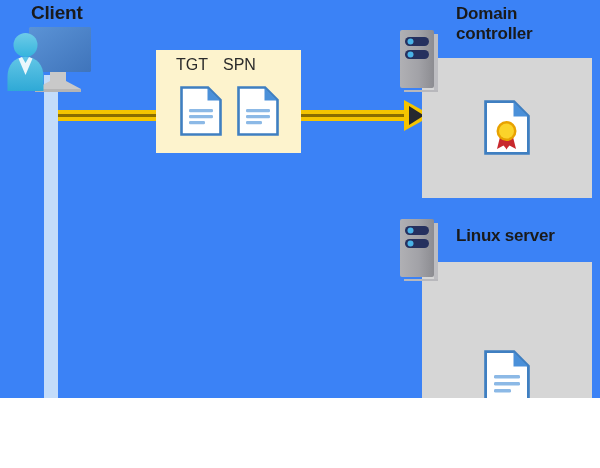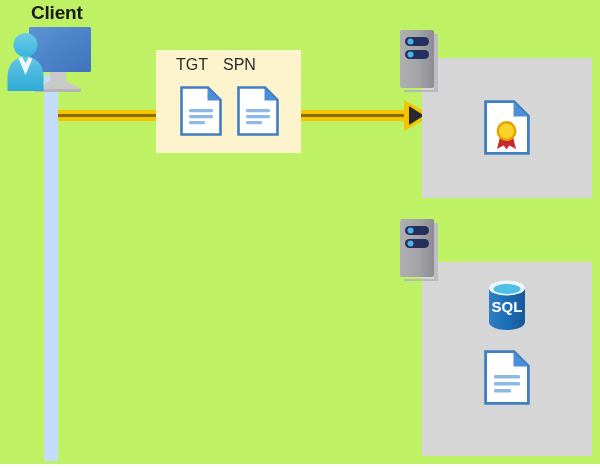--- a/index.html
+++ b/index.html
@@ -6,22 +6,22 @@
     margin: 0;
     padding: 0;
     background: #ffffff;
   }
   body {
     font-family: "Liberation Sans", sans-serif;
   }
   #canvas {
     position: relative;
     width: 600px;
-    height: 464px;
-    background: #bef264;
+    height: 398px;
+    background: #3b82f6;
     overflow: hidden;
   }
 
   
   .abs { position: absolute; }
   .nosel { user-select: none; }
 
   
   .title {
     position: absolute;
@@ -190,20 +190,22 @@
       <g fill="#8cb9e6">
         <rect x="9" y="23" width="24" height="3.2" rx="1.2"></rect>
         <rect x="9" y="29" width="24" height="3.2" rx="1.2"></rect>
         <rect x="9" y="35" width="16" height="3.2" rx="1.2"></rect>
       </g>
     </svg>
   </div>
 
   <div class="panel" id="dc-panel"></div>
 
+  <div class="title nosel" id="dc-title">Domain
+controller</div>
 
   <div class="server-tower" id="dc-server">
     <svg width="38" height="62" viewBox="0 0 38 62" xmlns="http://www.w3.org/2000/svg">
       <defs>
         <linearGradient id="twrGrad1" x1="0" y1="0" x2="1" y2="0">
           <stop offset="0%" stop-color="#b0b0b4"></stop>
           <stop offset="55%" stop-color="#a2a2a7"></stop>
           <stop offset="100%" stop-color="#8c8c91"></stop>
         </linearGradient>
       </defs>
@@ -223,55 +225,41 @@
       <path d="M29.5 2 L44 16.5 L29.5 16.5 Z" fill="#4a90d9"></path>
       <path d="M17 33 L13 49 L19.5 45.5 L23 49.5 L24 33 Z" fill="#c8282d"></path>
       <path d="M28 33 L32 49 L25.5 45.5 L22 49.5 L21 33 Z" fill="#c8282d"></path>
       <circle cx="22.5" cy="31" r="10" fill="#e8a200"></circle>
       <circle cx="22.5" cy="31" r="7.5" fill="#fbd42a"></circle>
     </svg>
   </div>
 
   <div class="panel" id="linux-panel"></div>
 
+  <div class="title nosel" id="linux-title">Linux server</div>
 
   <div class="server-tower" id="linux-server">
     <svg width="38" height="62" viewBox="0 0 38 62" xmlns="http://www.w3.org/2000/svg">
       <defs>
         <linearGradient id="twrGrad2" x1="0" y1="0" x2="1" y2="0">
           <stop offset="0%" stop-color="#b0b0b4"></stop>
           <stop offset="55%" stop-color="#a2a2a7"></stop>
           <stop offset="100%" stop-color="#8c8c91"></stop>
         </linearGradient>
       </defs>
       <rect x="0" y="0" width="34" height="58" rx="2" fill="url(#twrGrad2)"></rect>
       <rect x="4" y="60" width="34" height="2" fill="#b8b8bc"></rect>
       <rect x="34" y="4" width="4" height="56" fill="#bdbdc1"></rect>
       <rect x="5" y="7" width="24" height="9" rx="4.5" fill="#25305e"></rect>
       <circle cx="10.5" cy="11.5" r="3" fill="#49b3e8"></circle>
       <rect x="5" y="20" width="24" height="9" rx="4.5" fill="#25305e"></rect>
       <circle cx="10.5" cy="24.5" r="3" fill="#49b3e8"></circle>
     </svg>
   </div>
 
-  <div class="abs" id="sql-icon">
-    <svg width="48" height="52" viewBox="0 0 48 52" xmlns="http://www.w3.org/2000/svg">
-      <defs>
-        <linearGradient id="cylGrad" x1="0" y1="0" x2="1" y2="0">
-          <stop offset="0%" stop-color="#2f7fc4"></stop>
-          <stop offset="45%" stop-color="#1d6fb8"></stop>
-          <stop offset="100%" stop-color="#155a99"></stop>
-        </linearGradient>
-      </defs>
-      <path d="M6 9 L6 43 C6 47.5 14 51 24 51 C34 51 42 47.5 42 43 L42 9 Z" fill="url(#cylGrad)"></path>
-      <ellipse cx="24" cy="9" rx="18" ry="7.5" fill="#eef8fc"></ellipse>
-      <ellipse cx="24" cy="10" rx="13.5" ry="5" fill="#4ec0e8"></ellipse>
-      <text x="24" y="33" text-anchor="middle" font-family="Liberation Sans, sans-serif" font-size="15" font-weight="bold" fill="#ffffff">SQL</text>
-    </svg>
-  </div>
 
   <div class="abs" id="keytab-icon">
     <svg width="46" height="55" viewBox="0 0 46 55" xmlns="http://www.w3.org/2000/svg">
       <path d="M1.6 1.6 L30 1.6 L44.4 16 L44.4 53.4 L1.6 53.4 Z" fill="#ffffff" stroke="#3f7fc1" stroke-width="2.8"></path>
       <path d="M29.5 2 L44 16.5 L29.5 16.5 Z" fill="#4a90d9"></path>
       <g fill="#8cb9e6">
         <rect x="10" y="25" width="26" height="3.6" rx="1.4"></rect>
         <rect x="10" y="32" width="26" height="3.6" rx="1.4"></rect>
         <rect x="10" y="39" width="17" height="3.6" rx="1.4"></rect>
       </g>

